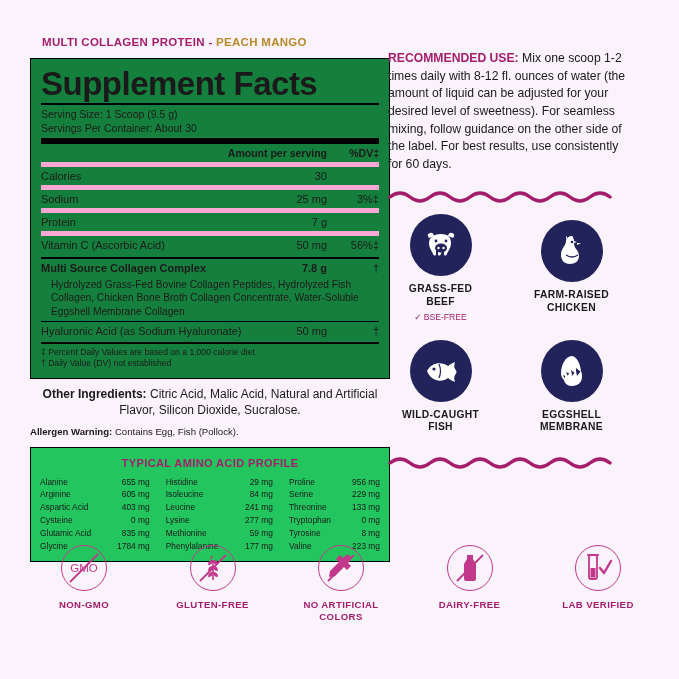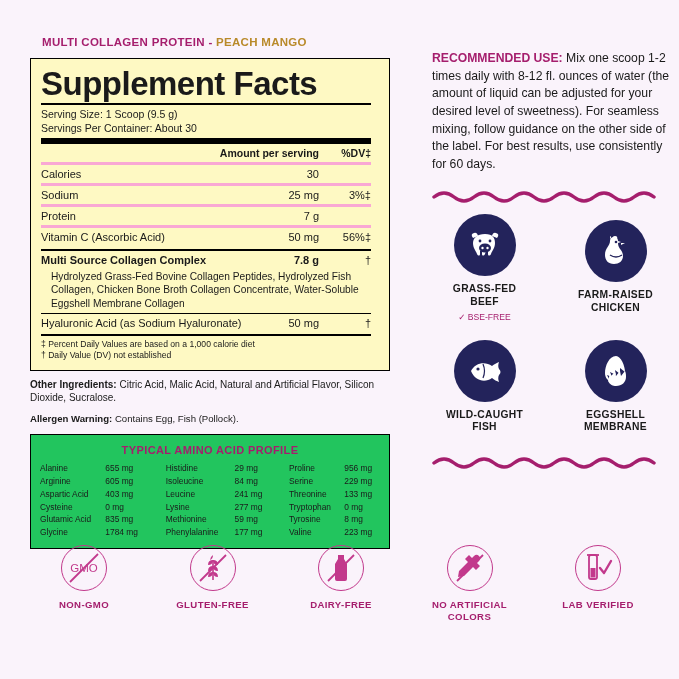--- a/index.html
+++ b/index.html
@@ -15,63 +15,63 @@
   
   .left {
     position: absolute; left: 30px; top: 30px; width: 360px;
   }
   .product-title {
     font-size: 11.5px; font-weight: bold; letter-spacing: .3px;
     color: #a51e6d; margin: 6px 0 10px 12px;
   }
   .product-title .flavor { color: #b98a2a; }
   .panel {
-    border: 1.6px solid #000; background: #fef9c3;
-    padding: 8px 18px 8px 10px;
+    border: 1.6px solid #000; background: #15803d;
+    padding: 8px 10px 8px 10px;
   }
   .sf-title {
     font-family: "Liberation Sans", sans-serif;
     font-size: 33px; font-weight: bold; letter-spacing: -0.5px;
     line-height: 1.02; margin: 0 0 2px 0;
   }
   .rule-thin { border-top: 1px solid #000; }
   .rule-med  { border-top: 2.5px solid #000; }
   .rule-thick{ border-top: 6px solid #000; }
   .serving { font-size: 10.5px; line-height: 1.35; padding: 2px 0 3px; }
   table.facts { width: 100%; border-collapse: collapse; font-size: 11px; }
   table.facts td { padding: 3px 0; vertical-align: top; }
-  table.facts tr.line td { border-top: 3px solid #f9a8d4; }
+  table.facts tr.line td { border-top: 5px solid #f9a8d4; }
   .hdr td { font-weight: bold; font-size: 10.5px; padding-bottom: 2px; }
   .amt { text-align: right; white-space: nowrap; padding-left:6px; }
   .dv  { text-align: right; width: 52px; white-space: nowrap; }
   .bold { font-weight: bold; }
   .nutrient { padding-left: 0; }
   .sub-desc { font-size: 10.2px; line-height: 1.3; padding: 1px 0 3px 10px; }
   .footnotes { font-size: 8.6px; line-height: 1.35; padding-top: 3px; }
   .other {
-    font-size: 10px; line-height: 1.35; margin-top: 7px;
+    font-size: 12px; line-height: 1.35; margin-top: 7px; text-align: center;
   }
   .other b { font-weight: bold; }
   .allergen { font-size: 9.6px; margin-top: 8px; }
   
   .amino {
     margin-top: 10px; border: 1.4px solid #000; background:#22c55e;
     padding: 7px 9px 9px;
   }
   .amino h4 {
     margin: 2px 0 6px; text-align: center; color: #a51e6d;
     font-size: 11px; font-weight: bold; letter-spacing: .4px;
   }
   .amino table { width: 100%; border-collapse: collapse; font-size: 8.4px; }
   .amino td { padding: 1.4px 0; }
-  .amino td.v { text-align: left; padding-right: 10px; white-space: nowrap; }
+  .amino td.v { text-align: right; padding-right: 10px; white-space: nowrap; }
   .amino td.n { white-space: nowrap; padding-left: 6px; }
 
   
-  .right { position: absolute; left: 432px; top: 50px; width: 244px; }
+  .right { position: absolute; left: 388px; top: 50px; width: 244px; }
   .rec { font-size: 12.2px; line-height: 1.45; }
   .rec b { color: #a51e6d; font-weight: bold; }
   .squiggle { display:block; margin: 14px 0 10px; }
   
   .circles { display:flex; flex-wrap: wrap; gap: 14px 26px; justify-content:flex-start; margin-top: 6px; align-items: center;}
   .circ-item { width: 105px; text-align:center; }
   .circ {
     width: 62px; height: 62px; border-radius: 50%;
     background: #23235b; margin: 0 auto 7px;
     display:flex; align-items:center; justify-content:center;
@@ -339,38 +339,38 @@
                  M22 9 q-3 2-3 5 q3-1 3-5 z" fill="#c2398c"></path>
         <line x1="9" y1="35" x2="35" y2="9" stroke="#c2398c" stroke-width="1.8"></line>
       </svg>
     </div>
     <div class="btxt">GLUTEN-FREE</div>
   </div>
 
   <div class="badge">
     <div class="ring">
       <svg width="44" height="44" viewBox="0 0 44 44">
-        <path d="M19 9 h6 v4 l3 5 v15 a2 2 0 0 1 -2 2 h-8 a2 2 0 0 1 -2 -2 v-15 l3 -5 z" fill="#c2398c"></path>
-        <line x1="9" y1="35" x2="35" y2="9" stroke="#c2398c" stroke-width="1.8"></line>
-      </svg>
-    </div>
-    <div class="btxt">DAIRY-FREE</div>
-  </div>
-
-  <div class="badge">
-    <div class="ring">
-      <svg width="44" height="44" viewBox="0 0 44 44">
         <path d="M26 10 a3 3 0 0 1 5 5 l-2 2 l3 3 l-4 4 l-3-3 l-9 9 l-6 1 l1-6 l9-9 l-3-3 l4-4 l3 3 z" fill="#c2398c"></path>
         <line x1="9" y1="35" x2="35" y2="9" stroke="#c2398c" stroke-width="1.8"></line>
       </svg>
     </div>
     <div class="btxt">
       <span>NO ARTIFICIAL</span><br>
       <span>COLORS</span>
     </div>
+  </div>
+
+  <div class="badge">
+    <div class="ring">
+      <svg width="44" height="44" viewBox="0 0 44 44">
+        <path d="M19 9 h6 v4 l3 5 v15 a2 2 0 0 1 -2 2 h-8 a2 2 0 0 1 -2 -2 v-15 l3 -5 z" fill="#c2398c"></path>
+        <line x1="9" y1="35" x2="35" y2="9" stroke="#c2398c" stroke-width="1.8"></line>
+      </svg>
+    </div>
+    <div class="btxt">DAIRY-FREE</div>
   </div>
 
   <div class="badge">
     <div class="ring">
       <svg width="44" height="44" viewBox="0 0 44 44">
         <rect x="13" y="9" width="8" height="24" rx="2" fill="none" stroke="#c2398c" stroke-width="1.8"></rect>
         <rect x="14.5" y="22" width="5" height="9.5" fill="#c2398c"></rect>
         <line x1="11" y1="9" x2="23" y2="9" stroke="#c2398c" stroke-width="1.8"></line>
         <path d="M24 22 l4 5 l7 -12" fill="none" stroke="#c2398c" stroke-width="2.4" stroke-linecap="round" stroke-linejoin="round"></path>
       </svg>

